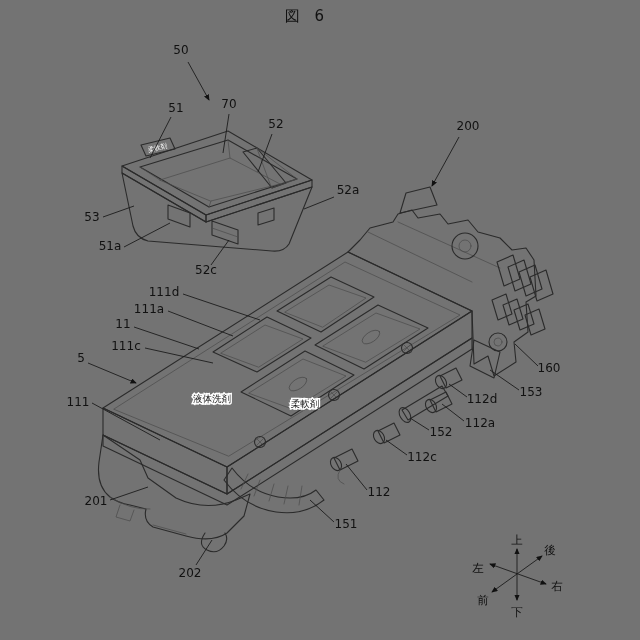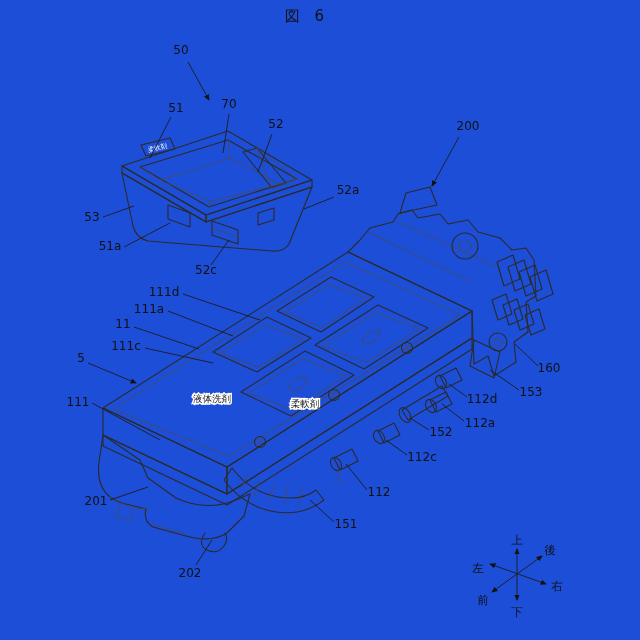--- a/index.html
+++ b/index.html
@@ -1,16 +1,16 @@
 <!DOCTYPE html>
 <html><head>
 <meta charset="utf-8">
 <style>
   html,body{margin:0;padding:0;background:#fff;}
-  .canvas{position:relative;width:640px;height:640px;background:#1d4ed8;overflow:hidden;
+  .canvas{position:relative;width:640px;height:640px;background:#737373;overflow:hidden;
           font-family:"DejaVu Sans",sans-serif;}
   svg{position:absolute;inset:0;}
   svg text{font-family:"DejaVu Sans",sans-serif;fill:#111;}
   .ln{stroke:#2b2b2b;stroke-width:1.1;fill:none;stroke-linejoin:round;stroke-linecap:round;}
   .lt{stroke:#4a4a4a;stroke-width:0.7;fill:none;stroke-linejoin:round;stroke-linecap:round;}
   .leader{stroke:#1c1c1c;stroke-width:0.9;fill:none;}
   .lbl{font-size:12px;}
   .lblm{text-anchor:middle;}
   .jp{font-size:9.5px;paint-order:stroke;stroke:#ffffff;stroke-width:3px;fill:#1a1a1a;}
   .cuptxt{font-size:6.5px;fill:#ffffff;}

